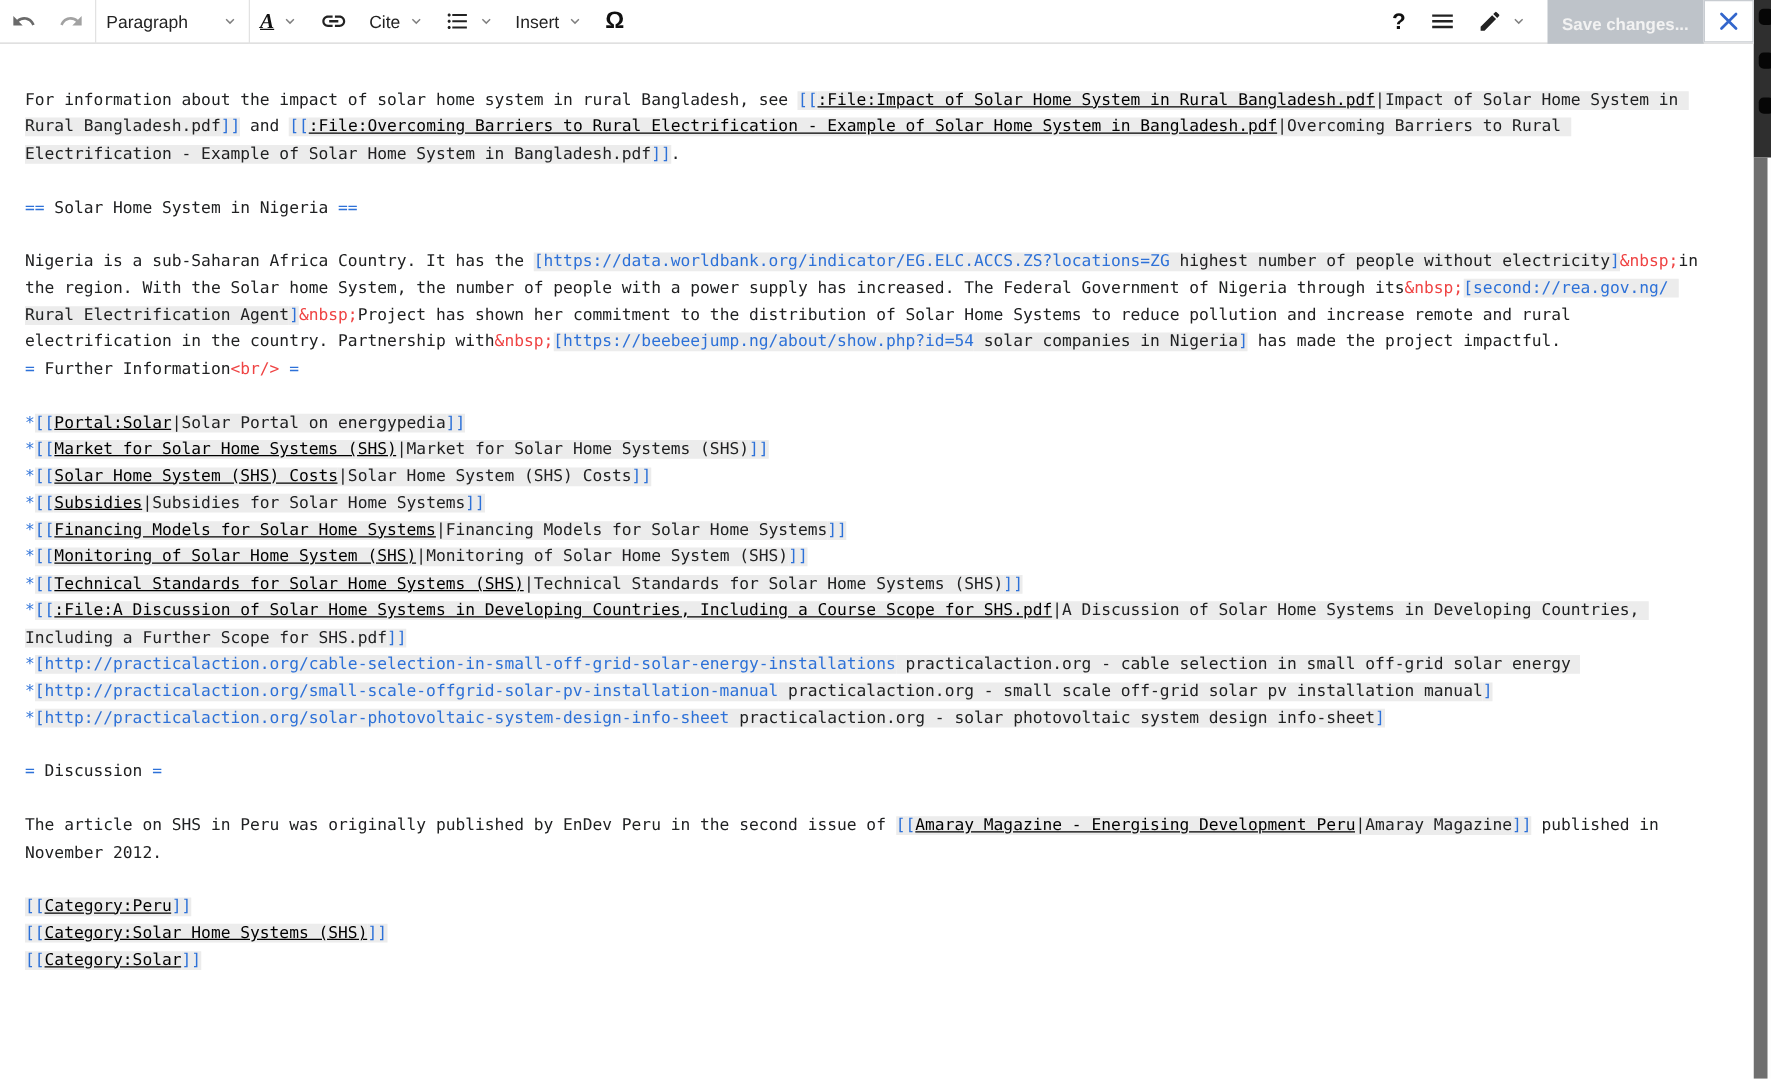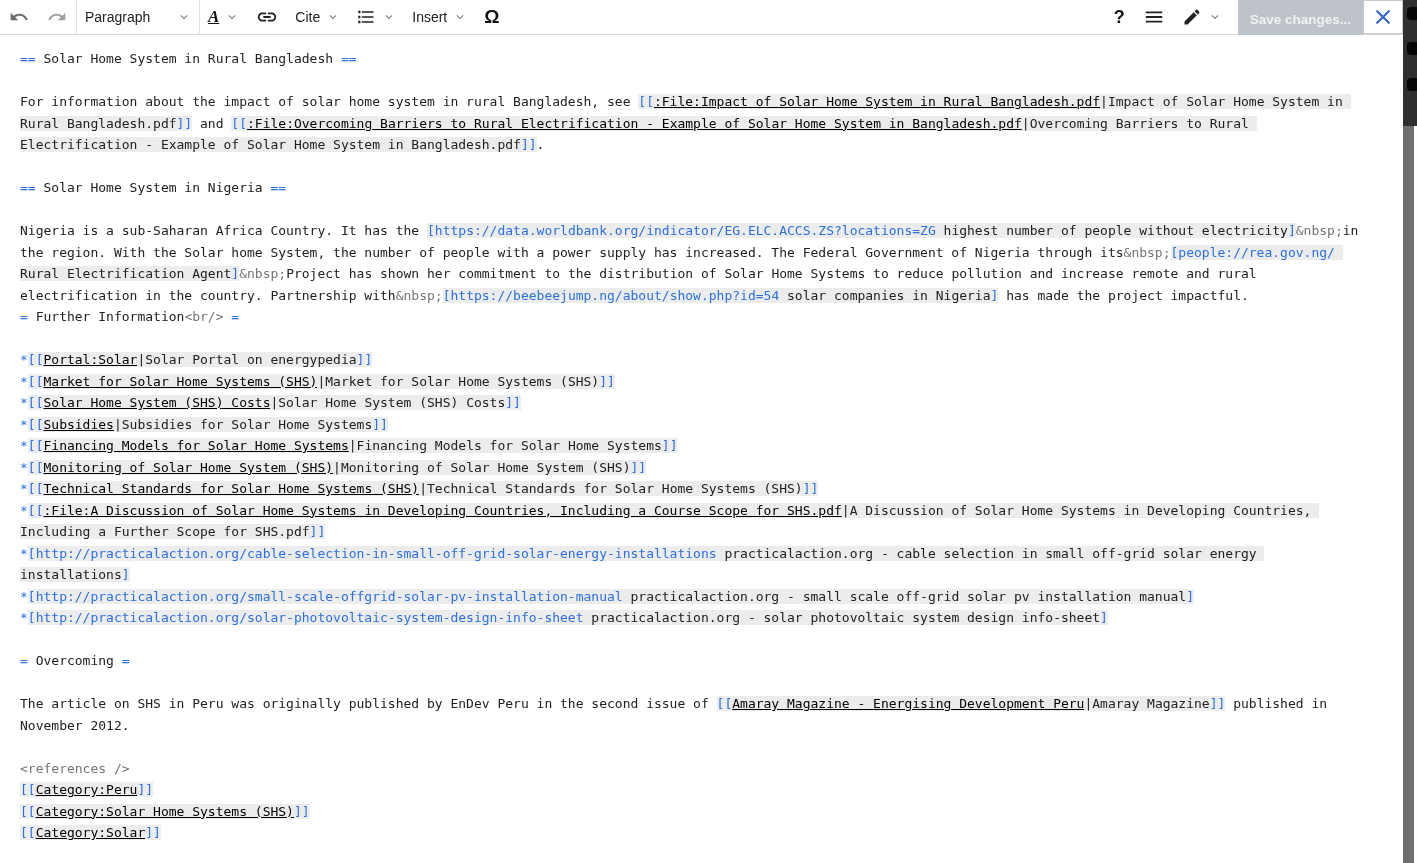--- a/index.html
+++ b/index.html
@@ -47,21 +47,21 @@
     background: #fff; padding: 12px 0 0 20px; overflow: hidden; cursor: text;
   }
   .code-line {
     font-family: "DejaVu Sans Mono", "Liberation Mono", monospace;
     font-size: 13px; line-height: 21.5px; min-height: 21.5px;
     white-space: pre; color: #202122;
   }
   .seg-t { color: #202122; }
   .seg-k { color: #2d71d8; }
   .seg-a { color: #000000; text-decoration: underline; }
-  .seg-g { color: #737373; }
+  .seg-g { color: #ef4444; }
   .hl { background: #ececec; }
 
   
   .right-strip { position: absolute; top: 0; right: 0; width: 14px; height: 863px; background: #fdfdfd; }
   .strip-top { position: absolute; top: 0; left: 0; width: 14px; height: 126px; background: #2f2f2f; }
   .strip-dot { position: absolute; left: 4px; width: 12px; height: 13px; border-radius: 4px; background: #060606; }
   .scroll-thumb { position: absolute; top: 126px; left: 0; width: 11px; height: 737px; background: #6f6f6f; }
 </style>
 </head>
 <body>
@@ -142,54 +142,51 @@
     <button class="save-btn">Save changes...</button>
     <button class="close-btn">
       <svg width="20" height="20" viewBox="0 0 24 24" fill="none" stroke="#3366cc" stroke-width="2.6" stroke-linecap="round">
           <path d="M5 5l14 14M19 5L5 19"></path>
         </svg>
     </button>
   </div>
 </div>
 
 <div class="editor">
-    <div class="code-line"><span class="seg-k">==</span><span class="seg-t"> Solar Home System in Rural Bangladesh </span><span class="seg-k">==</span></div>
     <div class="code-line"></div>
     <div class="code-line"><span class="seg-t">For information about the impact of solar home system in rural Bangladesh, see </span><span class="seg-k hl">[[</span><span class="seg-a hl">:File:Impact of Solar Home System in Rural Bangladesh.pdf</span><span class="seg-t hl">|Impact of Solar Home System in </span></div>
     <div class="code-line"><span class="seg-t hl">Rural Bangladesh.pdf</span><span class="seg-k hl">]]</span><span class="seg-t"> and </span><span class="seg-k hl">[[</span><span class="seg-a hl">:File:Overcoming Barriers to Rural Electrification - Example of Solar Home System in Bangladesh.pdf</span><span class="seg-t hl">|Overcoming Barriers to Rural </span></div>
     <div class="code-line"><span class="seg-t hl">Electrification - Example of Solar Home System in Bangladesh.pdf</span><span class="seg-k hl">]]</span><span class="seg-t">.</span></div>
     <div class="code-line"></div>
     <div class="code-line"><span class="seg-k">==</span><span class="seg-t"> Solar Home System in Nigeria </span><span class="seg-k">==</span></div>
     <div class="code-line"></div>
     <div class="code-line"><span class="seg-t">Nigeria is a sub-Saharan Africa Country. It has the </span><span class="seg-k hl">[https://data.worldbank.org/indicator/EG.ELC.ACCS.ZS?locations=ZG</span><span class="seg-t hl"> highest number of people without electricity</span><span class="seg-k hl">]</span><span class="seg-g">&amp;nbsp;</span><span class="seg-t">in</span></div>
-    <div class="code-line"><span class="seg-t">the region. With the Solar home System, the number of people with a power supply has increased. The Federal Government of Nigeria through its</span><span class="seg-g">&amp;nbsp;</span><span class="seg-k hl">[people://rea.gov.ng/ </span></div>
+    <div class="code-line"><span class="seg-t">the region. With the Solar home System, the number of people with a power supply has increased. The Federal Government of Nigeria through its</span><span class="seg-g">&amp;nbsp;</span><span class="seg-k hl">[second://rea.gov.ng/ </span></div>
     <div class="code-line"><span class="seg-t hl">Rural Electrification Agent</span><span class="seg-k hl">]</span><span class="seg-g">&amp;nbsp;</span><span class="seg-t">Project has shown her commitment to the distribution of Solar Home Systems to reduce pollution and increase remote and rural</span></div>
     <div class="code-line"><span class="seg-t">electrification in the country. Partnership with</span><span class="seg-g">&amp;nbsp;</span><span class="seg-k hl">[https://beebeejump.ng/about/show.php?id=54</span><span class="seg-t hl"> solar companies in Nigeria</span><span class="seg-k hl">]</span><span class="seg-t"> has made the project impactful.</span></div>
     <div class="code-line"><span class="seg-k">=</span><span class="seg-t"> Further Information</span><span class="seg-g">&lt;br/&gt;</span><span class="seg-t"> </span><span class="seg-k">=</span></div>
     <div class="code-line"></div>
     <div class="code-line"><span class="seg-k">*</span><span class="seg-k hl">[[</span><span class="seg-a hl">Portal:Solar</span><span class="seg-t hl">|Solar Portal on energypedia</span><span class="seg-k hl">]]</span></div>
     <div class="code-line"><span class="seg-k">*</span><span class="seg-k hl">[[</span><span class="seg-a hl">Market for Solar Home Systems (SHS)</span><span class="seg-t hl">|Market for Solar Home Systems (SHS)</span><span class="seg-k hl">]]</span></div>
     <div class="code-line"><span class="seg-k">*</span><span class="seg-k hl">[[</span><span class="seg-a hl">Solar Home System (SHS) Costs</span><span class="seg-t hl">|Solar Home System (SHS) Costs</span><span class="seg-k hl">]]</span></div>
     <div class="code-line"><span class="seg-k">*</span><span class="seg-k hl">[[</span><span class="seg-a hl">Subsidies</span><span class="seg-t hl">|Subsidies for Solar Home Systems</span><span class="seg-k hl">]]</span></div>
     <div class="code-line"><span class="seg-k">*</span><span class="seg-k hl">[[</span><span class="seg-a hl">Financing Models for Solar Home Systems</span><span class="seg-t hl">|Financing Models for Solar Home Systems</span><span class="seg-k hl">]]</span></div>
     <div class="code-line"><span class="seg-k">*</span><span class="seg-k hl">[[</span><span class="seg-a hl">Monitoring of Solar Home System (SHS)</span><span class="seg-t hl">|Monitoring of Solar Home System (SHS)</span><span class="seg-k hl">]]</span></div>
     <div class="code-line"><span class="seg-k">*</span><span class="seg-k hl">[[</span><span class="seg-a hl">Technical Standards for Solar Home Systems (SHS)</span><span class="seg-t hl">|Technical Standards for Solar Home Systems (SHS)</span><span class="seg-k hl">]]</span></div>
     <div class="code-line"><span class="seg-k">*</span><span class="seg-k hl">[[</span><span class="seg-a hl">:File:A Discussion of Solar Home Systems in Developing Countries, Including a Course Scope for SHS.pdf</span><span class="seg-t hl">|A Discussion of Solar Home Systems in Developing Countries, </span></div>
     <div class="code-line"><span class="seg-t hl">Including a Further Scope for SHS.pdf</span><span class="seg-k hl">]]</span></div>
     <div class="code-line"><span class="seg-k">*</span><span class="seg-k hl">[http://practicalaction.org/cable-selection-in-small-off-grid-solar-energy-installations</span><span class="seg-t hl"> practicalaction.org - cable selection in small off-grid solar energy </span></div>
-    <div class="code-line"><span class="seg-t hl">installations</span><span class="seg-k hl">]</span></div>
     <div class="code-line"><span class="seg-k">*</span><span class="seg-k hl">[http://practicalaction.org/small-scale-offgrid-solar-pv-installation-manual</span><span class="seg-t hl"> practicalaction.org - small scale off-grid solar pv installation manual</span><span class="seg-k hl">]</span></div>
     <div class="code-line"><span class="seg-k">*</span><span class="seg-k hl">[http://practicalaction.org/solar-photovoltaic-system-design-info-sheet</span><span class="seg-t hl"> practicalaction.org - solar photovoltaic system design info-sheet</span><span class="seg-k hl">]</span></div>
     <div class="code-line"></div>
-    <div class="code-line"><span class="seg-k">=</span><span class="seg-t"> Overcoming </span><span class="seg-k">=</span></div>
+    <div class="code-line"><span class="seg-k">=</span><span class="seg-t"> Discussion </span><span class="seg-k">=</span></div>
     <div class="code-line"></div>
     <div class="code-line"><span class="seg-t">The article on SHS in Peru was originally published by EnDev Peru in the second issue of </span><span class="seg-k hl">[[</span><span class="seg-a hl">Amaray Magazine - Energising Development Peru</span><span class="seg-t hl">|Amaray Magazine</span><span class="seg-k hl">]]</span><span class="seg-t"> published in</span></div>
     <div class="code-line"><span class="seg-t">November 2012.</span></div>
     <div class="code-line"></div>
-    <div class="code-line"><span class="seg-g">&lt;references /&gt;</span></div>
     <div class="code-line"><span class="seg-k hl">[[</span><span class="seg-a hl">Category:Peru</span><span class="seg-k hl">]]</span></div>
     <div class="code-line"><span class="seg-k hl">[[</span><span class="seg-a hl">Category:Solar Home Systems (SHS)</span><span class="seg-k hl">]]</span></div>
     <div class="code-line"><span class="seg-k hl">[[</span><span class="seg-a hl">Category:Solar</span><span class="seg-k hl">]]</span></div>
   </div>
 
 <div class="right-strip">
   <div class="strip-top">
     <div class="strip-dot" style="top:7px"></div>
     <div class="strip-dot" style="top:42px"></div>
     <div class="strip-dot" style="top:78px"></div>

